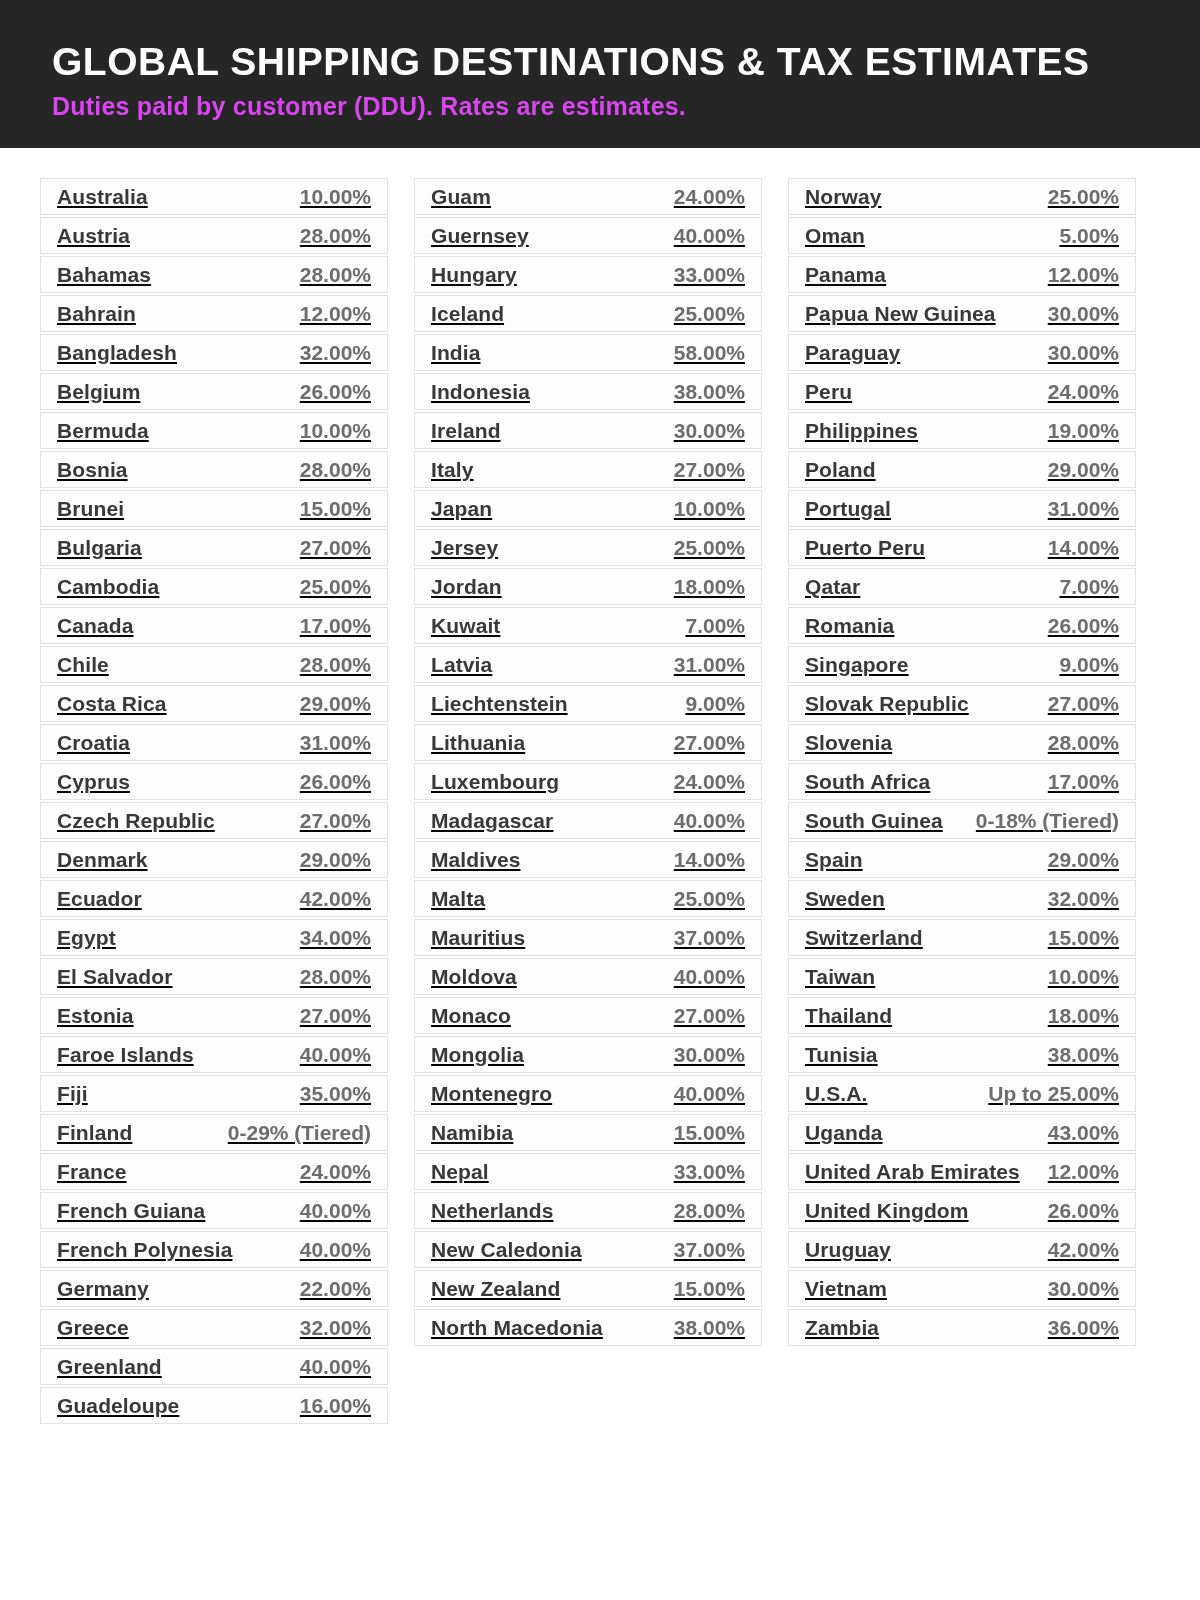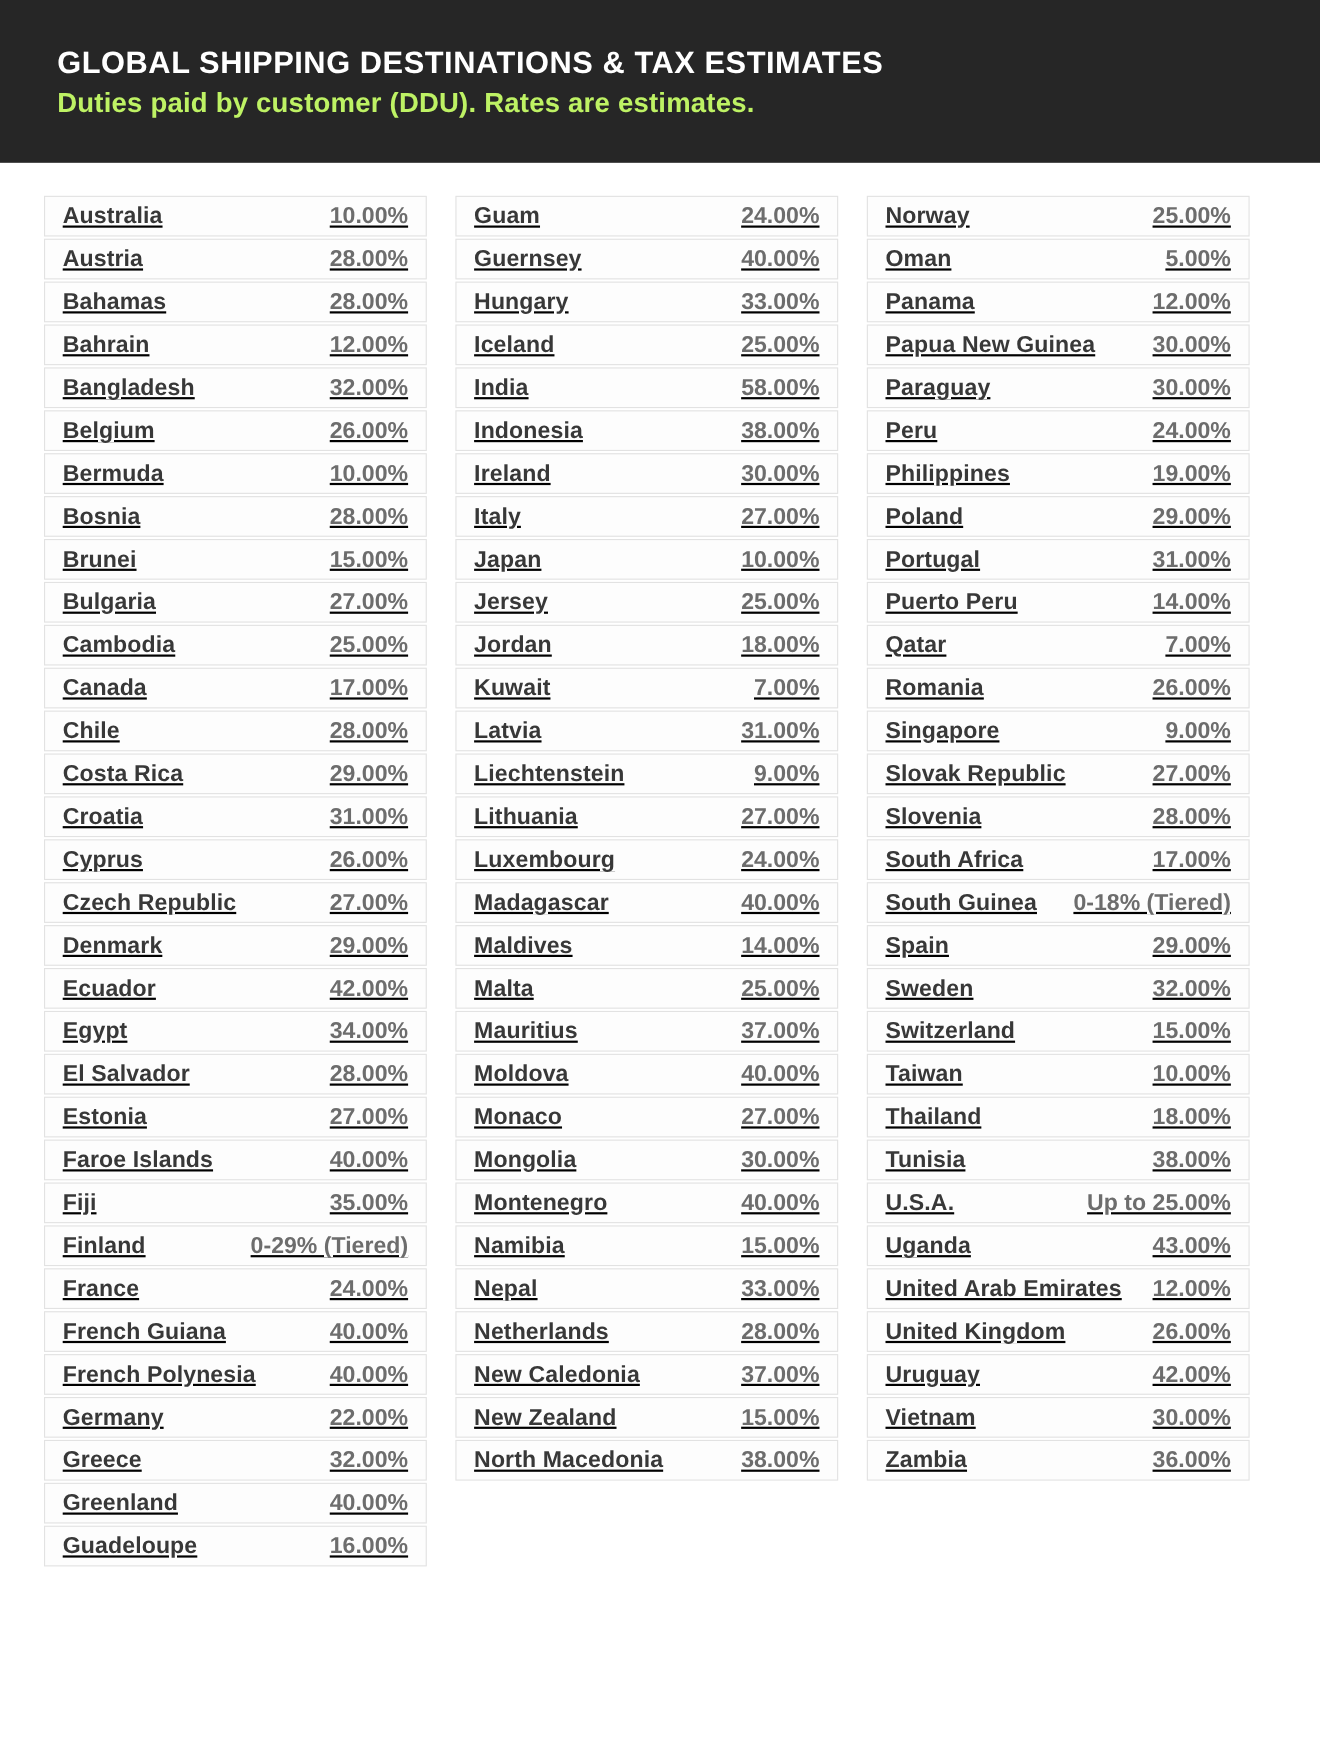--- a/index.html
+++ b/index.html
@@ -16,32 +16,32 @@
     overflow: hidden;
   }
   .header {
     box-sizing: border-box;
     width: 1200px;
     height: 148px;
     background: #262626;
     padding: 42px 40px 0 52px;
   }
   .title {
-    font-size: 28px;
+    font-size: 39px;
     font-weight: 700;
     color: #ffffff;
     letter-spacing: 0.5px;
     line-height: 1.05;
     white-space: nowrap;
   }
   .subtitle {
     margin-top: 9px;
     font-size: 25px;
     font-weight: 700;
-    color: #bef264;
+    color: #d946ef;
     letter-spacing: 0.2px;
     white-space: nowrap;
   }
   .table-wrap {
     display: flex;
     gap: 26px;
     margin: 30px 64px 0 40px;
     text-decoration: underline;
   }
   .col {

